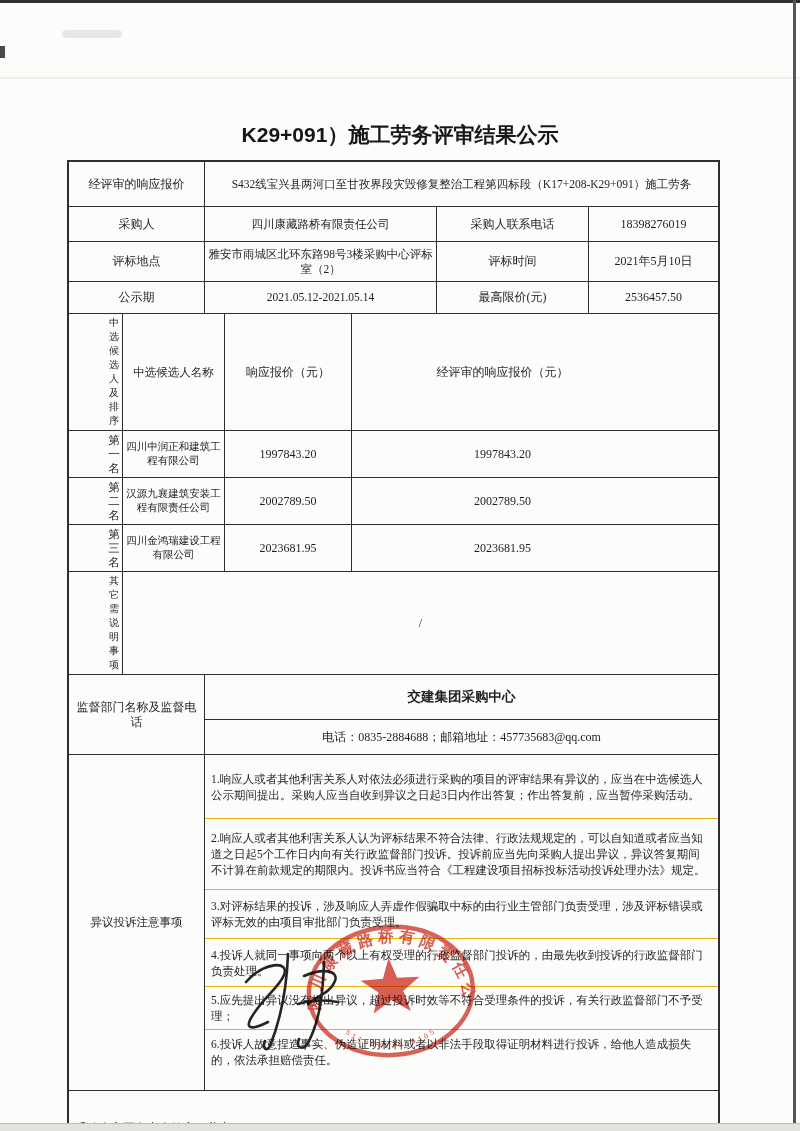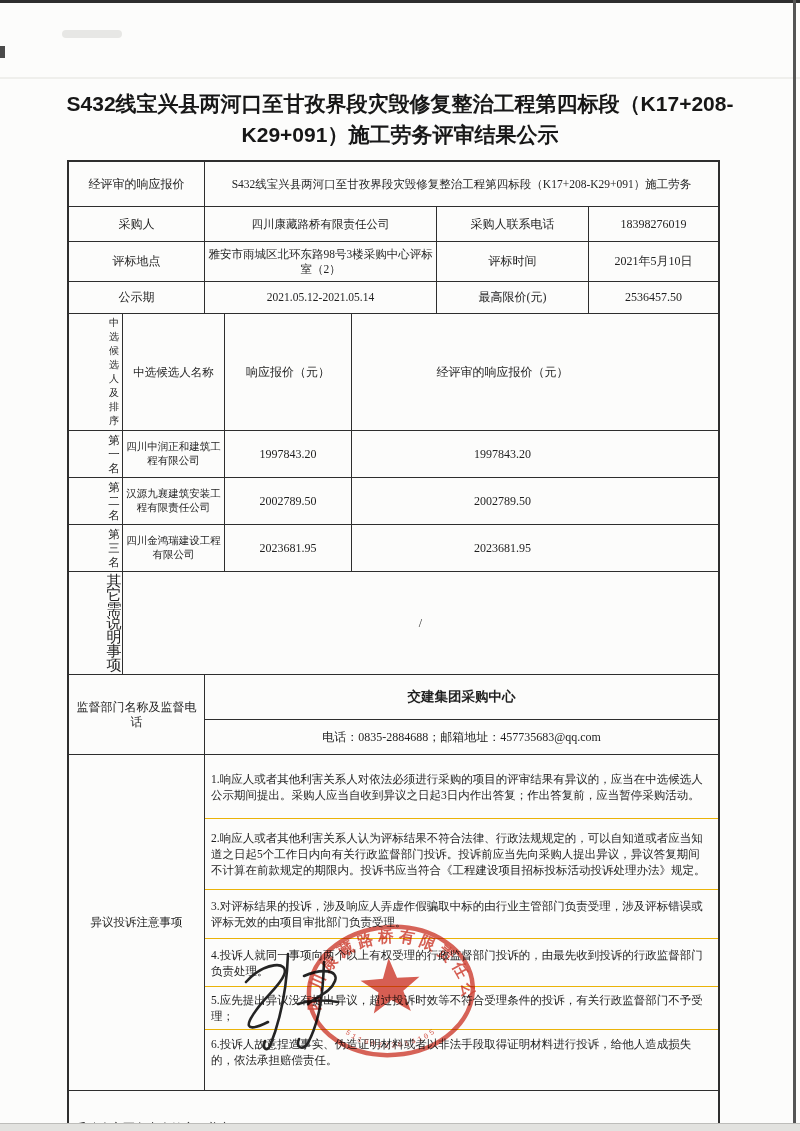--- a/index.html
+++ b/index.html
@@ -56,21 +56,21 @@
   .seal-svg { position:absolute; left:303px; top:920px; mix-blend-mode:multiply; opacity:.92; transform:rotate(-4deg); }
 </style>
 </head>
 <body>
 
 <div id="page">
   <div class="smudge"></div>
   <div class="streak"></div>
 
   <div class="title">
-    <span>S432线宝兴县两河口至甘孜界段灾毁修复整治工程第四标段（K17+208-</span><br>
+    <br>
     <span>K29+091）施工劳务评审结果公示</span>
   </div>
 
   <div class="tbl">
 
     <div class="tr h45">
       <div class="td wA">经评审的响应报价</div>
       <div class="td wD" style="font-size:11.5px;">S432线宝兴县两河口至甘孜界段灾毁修复整治工程第四标段（K17+208-K29+091）施工劳务</div>
     </div>
 
@@ -117,21 +117,21 @@
     </div>
 
     <div class="tr h34">
       <div class="td wR" style="font-size:11.5px;">第三名</div>
       <div class="td wN">四川金鸿瑞建设工程有限公司</div>
       <div class="td wP">2023681.95</div>
       <div class="td wE">2023681.95</div>
     </div>
 
     <div class="tr h40">
-      <div class="td wR" style="font-size:15px;">其它需说明事项</div>
+      <div class="td wR" style="font-size:10px;">其它需说明事项</div>
       <div class="td wD">/</div>
     </div>
 
     <div class="tr">
       <div class="td wA">监督部门名称及监督电话</div>
       <div class="stack">
         <div class="sub dept">交建集团采购中心</div>
         <div class="sub contact">电话：0835-2884688；邮箱地址：457735683@qq.com</div>
       </div>
     </div>

